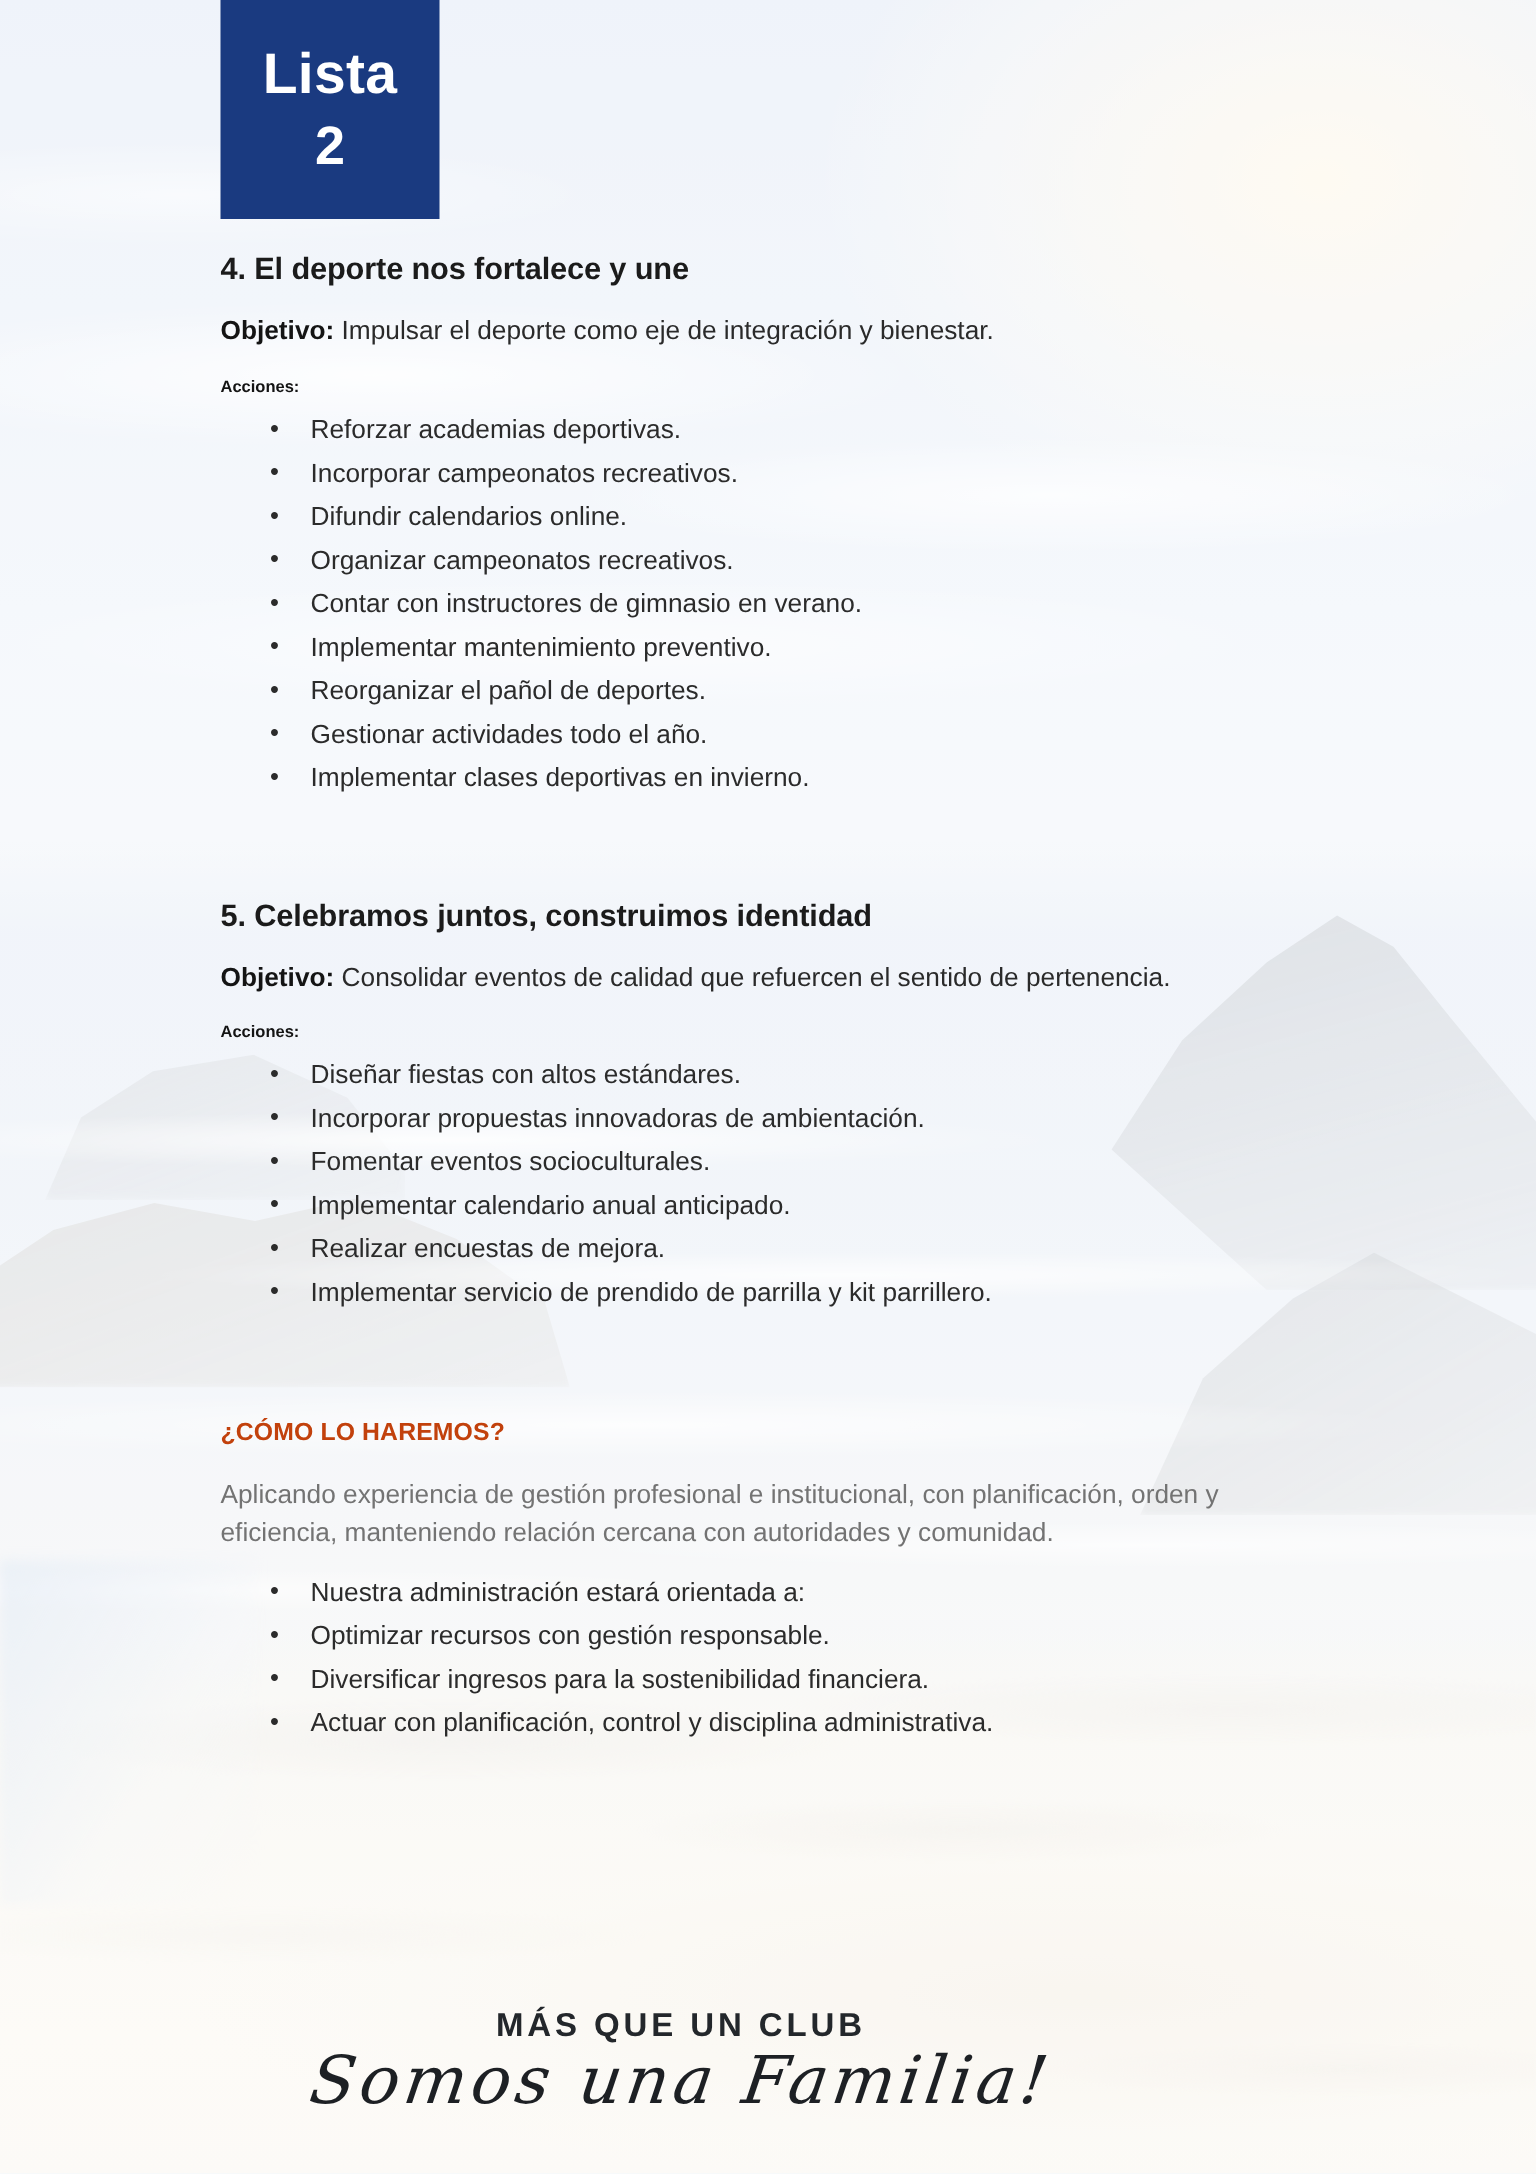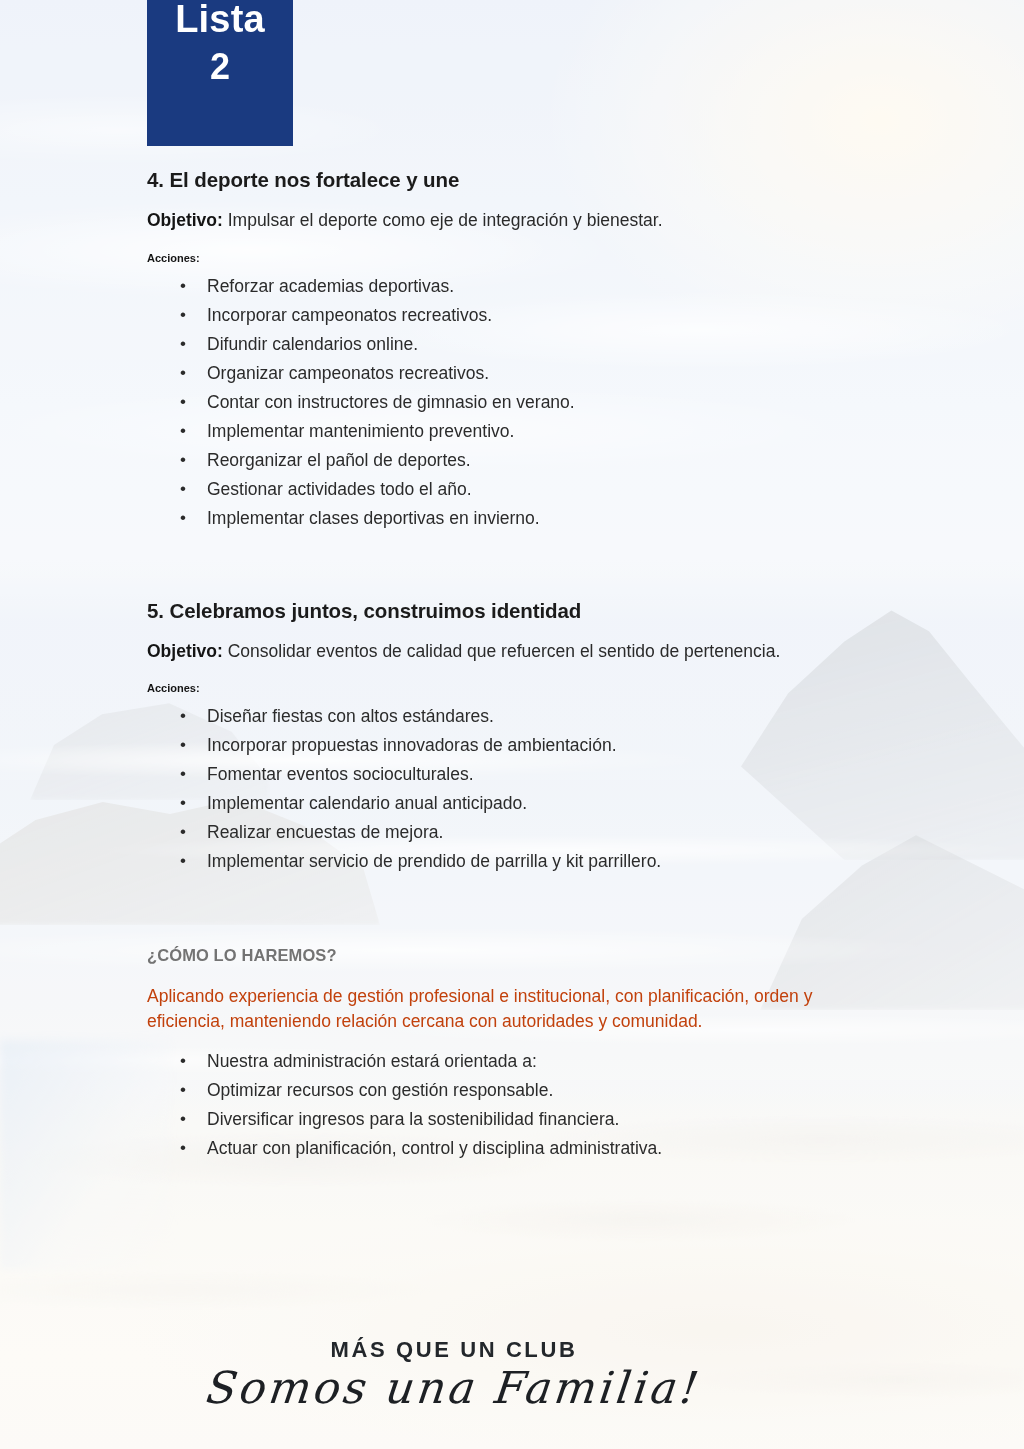--- a/index.html
+++ b/index.html
@@ -149,20 +149,21 @@
     position: absolute;
     left: 147px;
     top: 0;
     width: 146px;
     height: 146px;
     background: #1a3a80;
     color: #ffffff;
     display: flex;
     flex-direction: column;
     align-items: center;
+    justify-content: center;
     text-align: center;
     line-height: 1.04;
     box-shadow: 0 0 0 0 rgba(0,0,0,0);
   }
   .logo-badge .lb-word {
     font-size: 38px;
     font-weight: bold;
     letter-spacing: 0.2px;
     display: block;
   }
@@ -228,28 +229,28 @@
     font-size: 17px;
     color: #2b2b2b;
   }
 
   .section-gap-5 { height: 60px; }
   .section-gap-6 { height: 64px; }
 
   h3.sub-title {
     font-size: 16.5px;
     font-weight: bold;
-    color: #737373;
+    color: #c2410c;
     margin: 0 0 19px 0;
     letter-spacing: 0.1px;
   }
 
   p.body-para {
     font-size: 17.5px;
-    color: #c2410c;
+    color: #737373;
     line-height: 1.42;
     margin: 4px 0 19px 0;
     width: 745px;
   }
 
   
   .footer {
     position: absolute;
     left: 0;
     top: 1338px;

